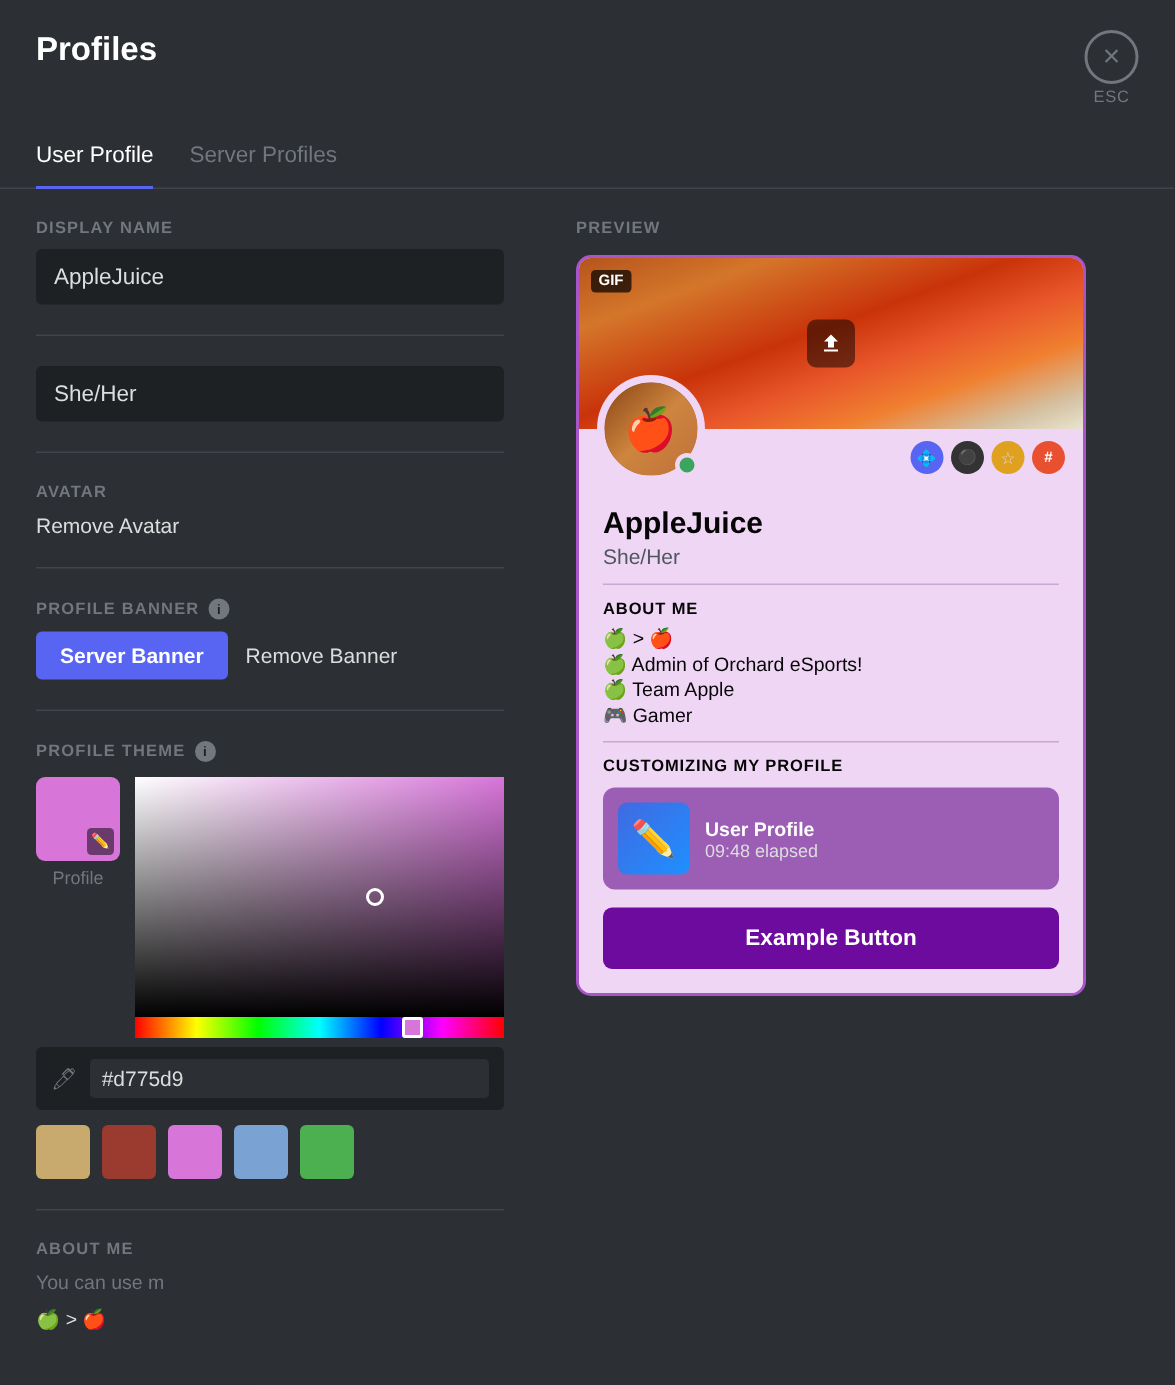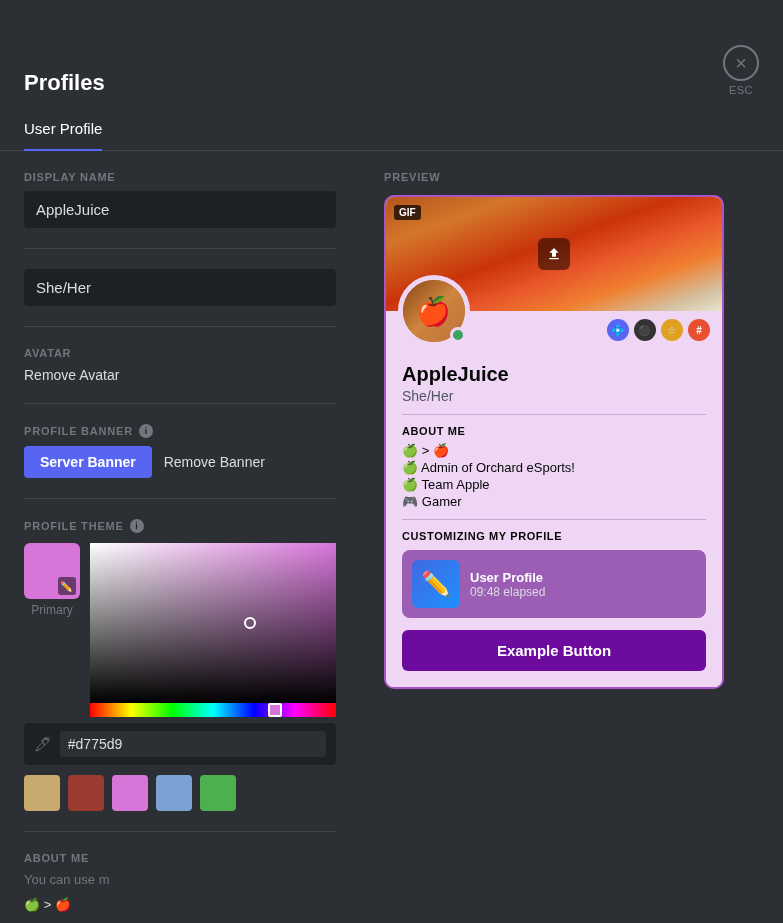--- a/index.html
+++ b/index.html
@@ -14,23 +14,22 @@
     .modal {
       background: #2c2f33;
       width: 783px;
       min-height: 923px;
       position: relative;
       overflow: hidden;
     }
     .modal-header {
       padding: 20px 24px 0 24px;
       display: flex;
-      align-items: flex-end;
+      align-items: flex-start;
       justify-content: space-between;
-      margin-top: 25px;
     }
     .modal-title {
       font-size: 22px;
       font-weight: 700;
       color: #ffffff;
     }
     .close-area {
       display: flex;
       flex-direction: column;
       align-items: center;
@@ -438,20 +437,23 @@
         <span>×</span>
       </button>
       <span class="esc-label">ESC</span>
     </div>
   </div>
 
   <div class="tabs">
     <div class="tab active">
       <span>User Profile</span>
     </div>
+    <div class="tab">
+      <span>Server Profiles</span>
+    </div>
   </div>
 
   <div class="content-area">
 
     <div class="left-panel">
 
       <div>
         <div class="section-label">DISPLAY NAME</div>
         <input class="input-field" type="text" value="AppleJuice" style="">
       </div>
@@ -490,21 +492,21 @@
         <div class="section-label-row">
           <span class="section-label" style="margin-bottom:0">PROFILE THEME</span>
           <div class="info-icon">i</div>
         </div>
         <div style="margin-top:10px; display:flex; gap:10px; align-items:flex-start;">
 
           <div style="display:flex;flex-direction:column;align-items:center;">
             <div class="color-swatch" style="background:#d775d9;">
               <div class="color-swatch-edit">✏️</div>
             </div>
-            <div class="swatch-label">Primary</div>
+            <div class="swatch-label">Profile</div>
           </div>
 
           <div style="flex:1;">
             <div class="color-gradient">
               <div class="gradient-cursor"></div>
             </div>
             <div class="hue-slider">
               <div class="hue-thumb"></div>
             </div>
           </div>

